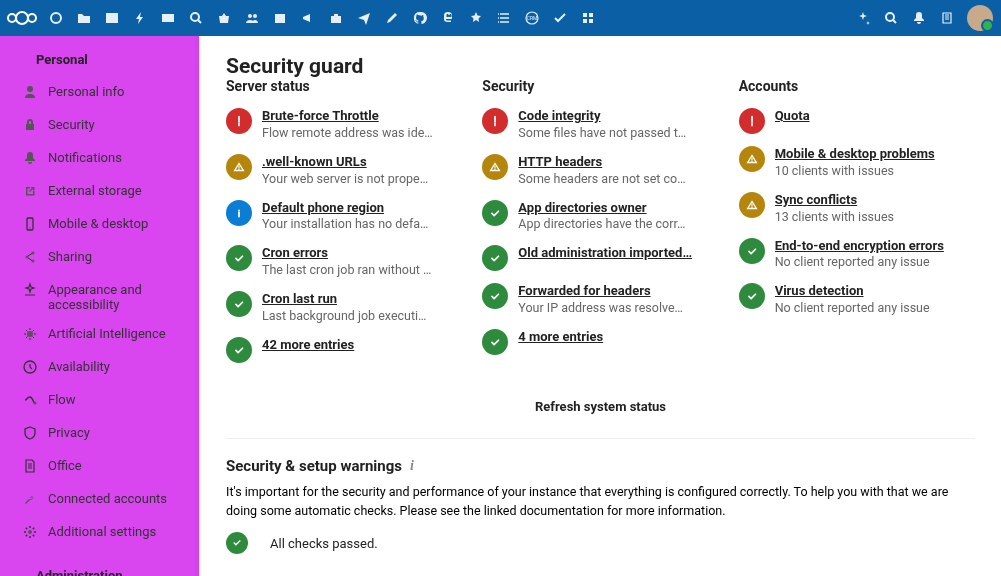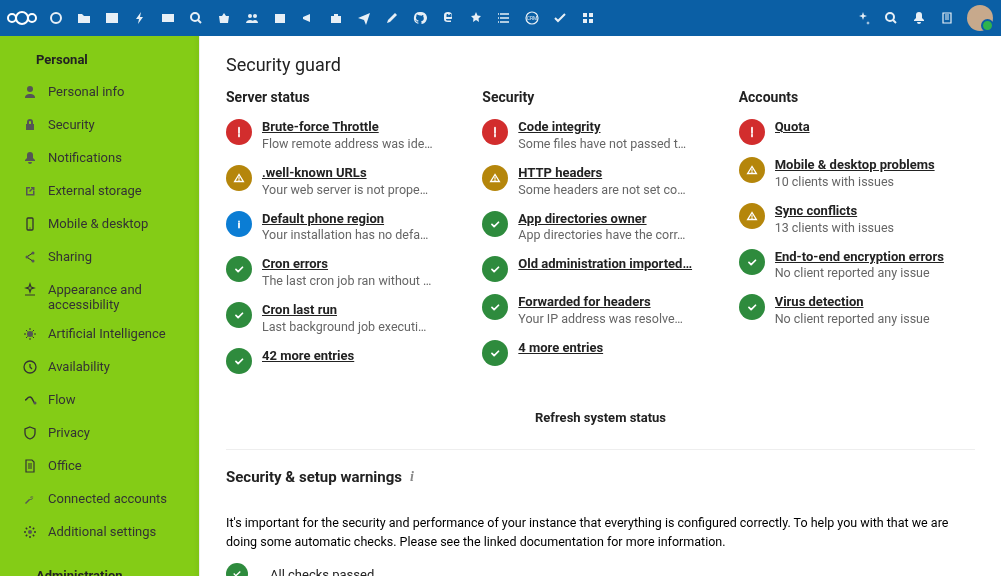--- a/index.html
+++ b/index.html
@@ -36,39 +36,39 @@
   width:26px;height:26px;border-radius:50%;background:#c7a98c;
   position:relative;margin-left:4px;
 }
 .avatar::after{
   content:"";position:absolute;right:-1px;bottom:-1px;width:9px;height:9px;
   background:#2fb34c;border:2px solid #0b5fa5;border-radius:50%;
 }
 
 .layout{display:flex;height:540px;}
 .sidebar{
-  width:200px; background:#84cc16; border-right:1px solid #eee;
+  width:200px; background:#d946ef; border-right:1px solid #eee;
   overflow-y:auto; padding-top:8px; position:relative;
 }
 .sidebar::after{
   content:"";position:absolute;right:0;top:0;width:6px;height:100%;
   background:linear-gradient(to right,rgba(0,0,0,0),rgba(0,0,0,.04));
 }
 .sb-heading{
   font-weight:700;font-size:13px;padding:8px 16px 10px 36px;color:#222;
 }
 .sb-item{
   display:flex;align-items:flex-start;gap:10px;
   padding:7px 12px 7px 16px;cursor:pointer;font-size:13px;color:#333;
   border-radius:18px;margin:0 6px;
 }
 .sb-item svg{width:16px;height:16px;fill:#555;flex-shrink:0;}
 
 .main{flex:1;overflow-y:auto;padding:18px 26px 30px 26px;}
-.page-title{font-size:18px;font-weight:400;margin-bottom:14px;}
+.page-title{font-size:21px;font-weight:700;}
 .columns{display:flex;gap:20px;margin-bottom:12px;}
 .col{flex:1;min-width:0;}
 .col h3{font-size:14px;font-weight:700;margin-bottom:14px;}
 .status-row{display:flex;align-items:flex-start;gap:10px;margin-bottom:12px;}
 .badge{
   width:26px;height:26px;border-radius:50%;flex-shrink:0;
   display:flex;align-items:center;justify-content:center;
 }
 .badge.sev-error{background:#d22d2d;}
 .badge.sev-warn{background:#b5860b;}
@@ -76,21 +76,21 @@
 .badge.sev-ok{background:#2e8b3d;}
 .badge svg{width:14px;height:14px;fill:#fff;}
 .status-text{min-width:0;flex:1;}
 .status-title-row{font-weight:700;font-size:13px;line-height:1.3;white-space:nowrap;overflow:hidden;text-overflow:ellipsis;text-decoration:underline;}
 .status-desc{font-size:12.5px;color:#666;line-height:1.35;white-space:nowrap;overflow:hidden;text-overflow:ellipsis;}
 .refresh{
   text-align:center;font-weight:700;font-size:13px;
   padding:12px 0 18px 0;cursor:pointer;
 }
 .hr{border:none;border-top:1px solid #eee;margin:6px 0 18px 0;}
-.section2-head{display:flex;align-items:center;gap:8px;font-size:15px;font-weight:700;margin-bottom:28px;}
+.section2-head{display:flex;align-items:center;gap:8px;font-size:15px;font-weight:700;margin-bottom:8px;}
 .info-icon{color:#888;font-style:italic;font-family:Georgia,serif;font-size:14px;}
 .p{font-size:12.5px;color:#000000;line-height:1.5;margin-bottom:12px;}
 .pass-row{display:flex;align-items:center;gap:22px;margin-bottom:12px;font-size:13px;}
 .pass-row .badge{width:22px;height:22px;}
 .pass-row .badge svg{width:12px;height:12px;}
 
 .sidebar::-webkit-scrollbar,.main::-webkit-scrollbar{width:6px;}
 .sidebar::-webkit-scrollbar-thumb,.main::-webkit-scrollbar-thumb{background:#ccc;border-radius:3px;}
 </style>
 </head>

